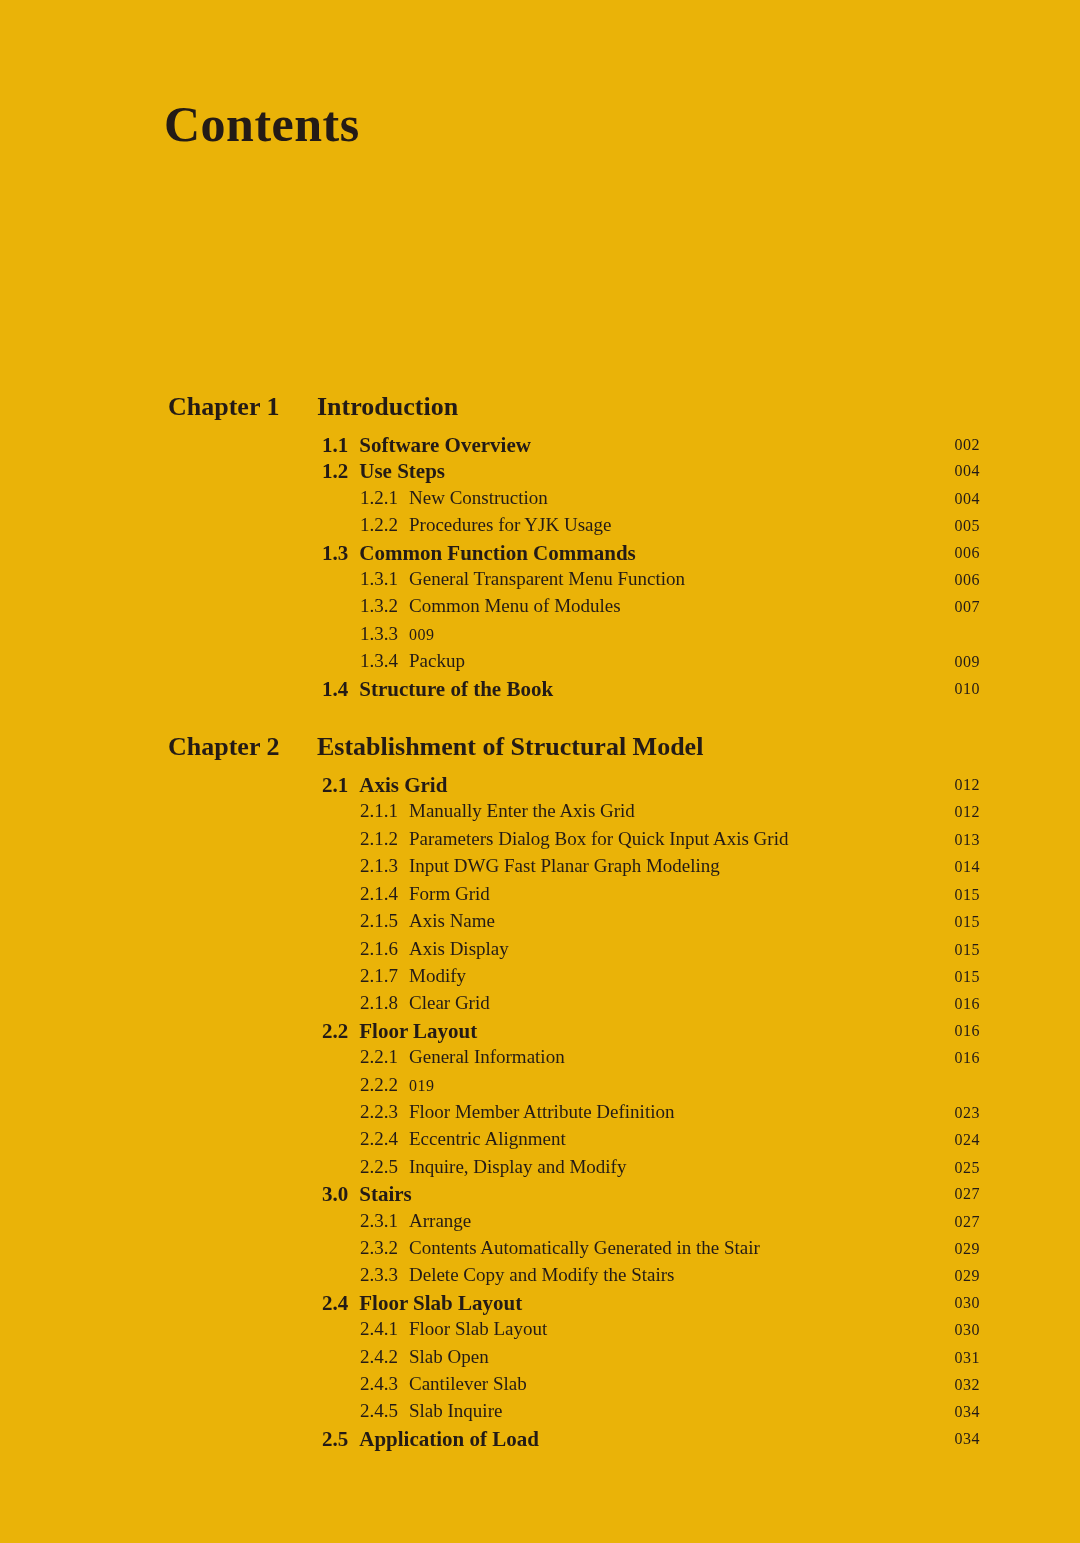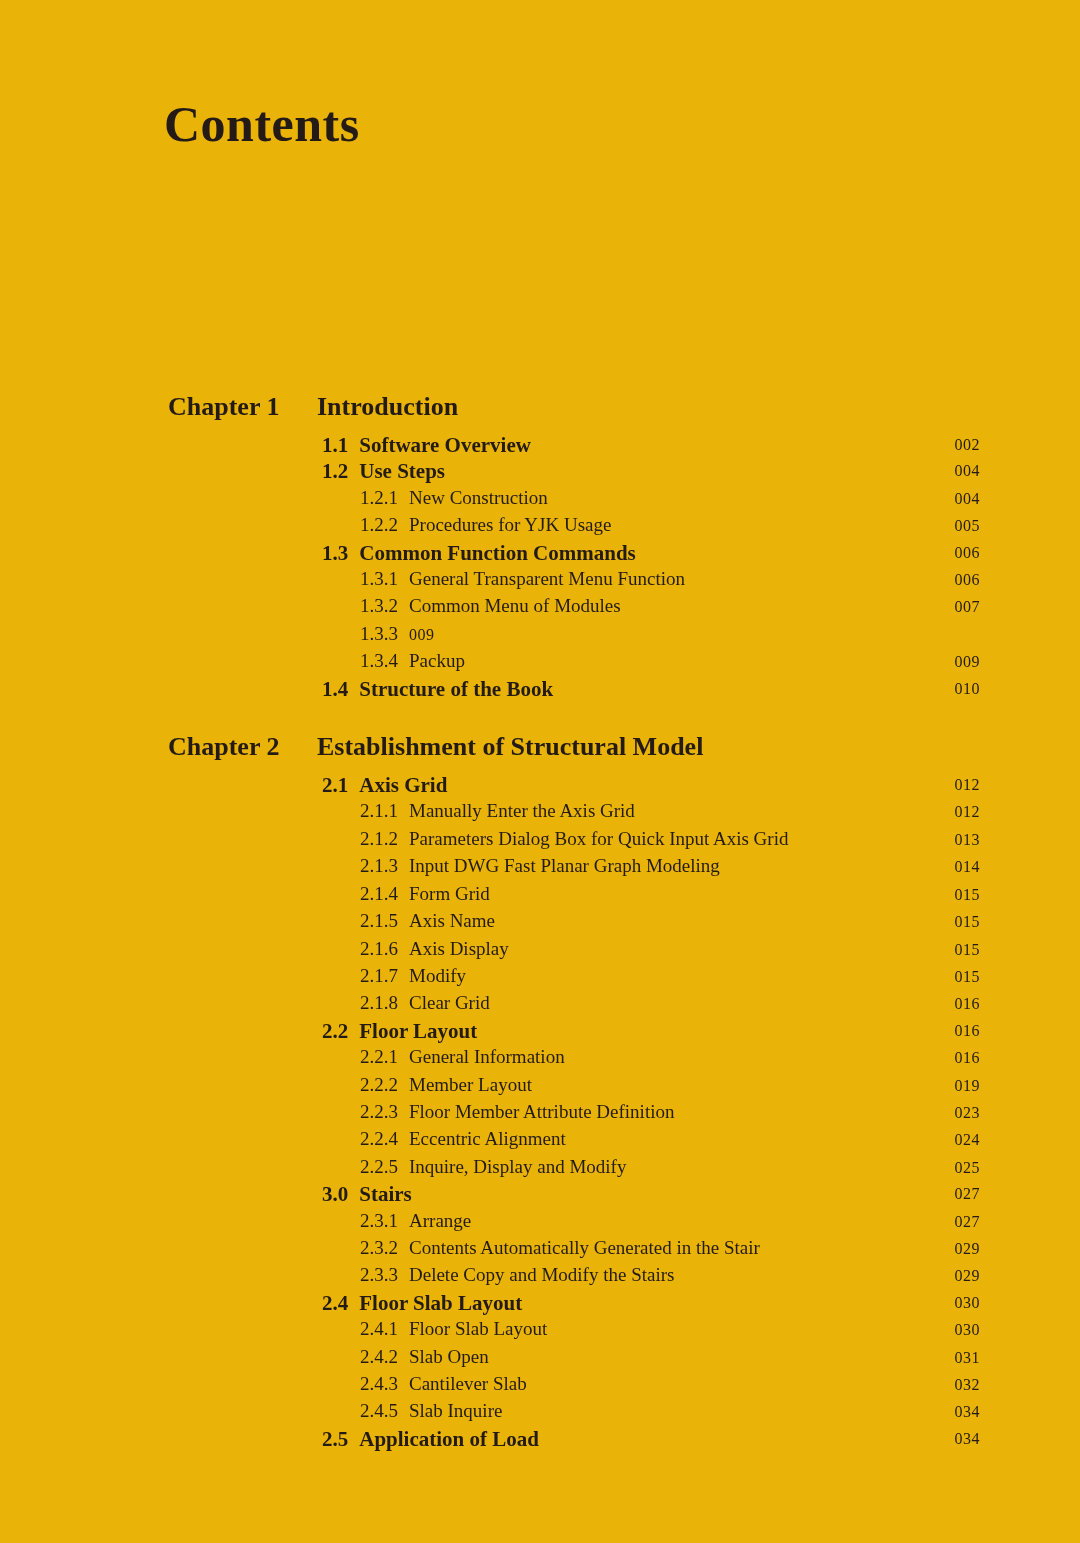--- a/index.html
+++ b/index.html
@@ -198,21 +198,20 @@
             <span class="entry-title">Floor Layout</span>
             <span class="entry-page">016</span>
           </div>
           <div class="toc-row level-2">
             <span class="entry-number">2.2.1</span>
             <span class="entry-title">General Information</span>
             <span class="entry-page">016</span>
           </div>
           <div class="toc-row level-2">
             <span class="entry-number">2.2.2</span>
-            <span class="entry-title">Member Layout</span>
             <span class="entry-page">019</span>
           </div>
           <div class="toc-row level-2">
             <span class="entry-number">2.2.3</span>
             <span class="entry-title">Floor Member Attribute Definition</span>
             <span class="entry-page">023</span>
           </div>
           <div class="toc-row level-2">
             <span class="entry-number">2.2.4</span>
             <span class="entry-title">Eccentric Alignment</span>

